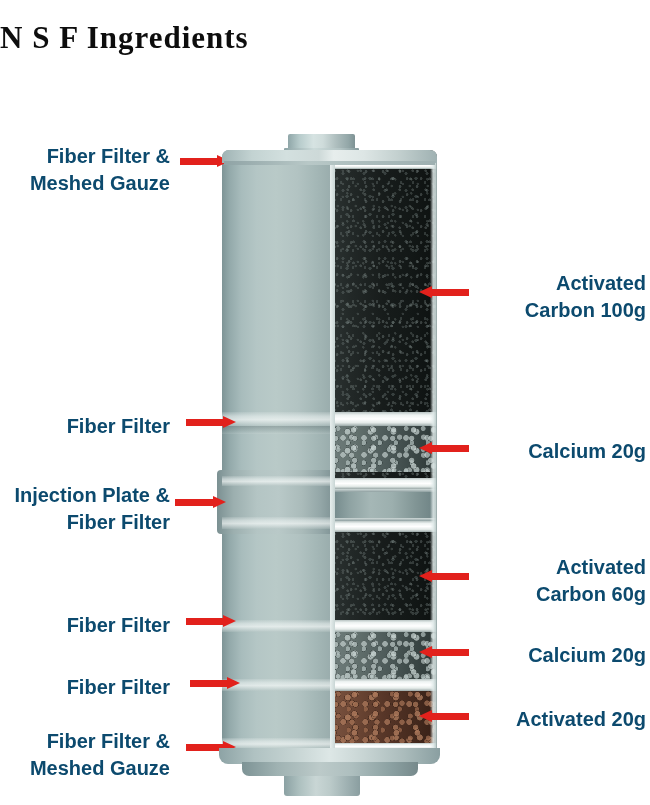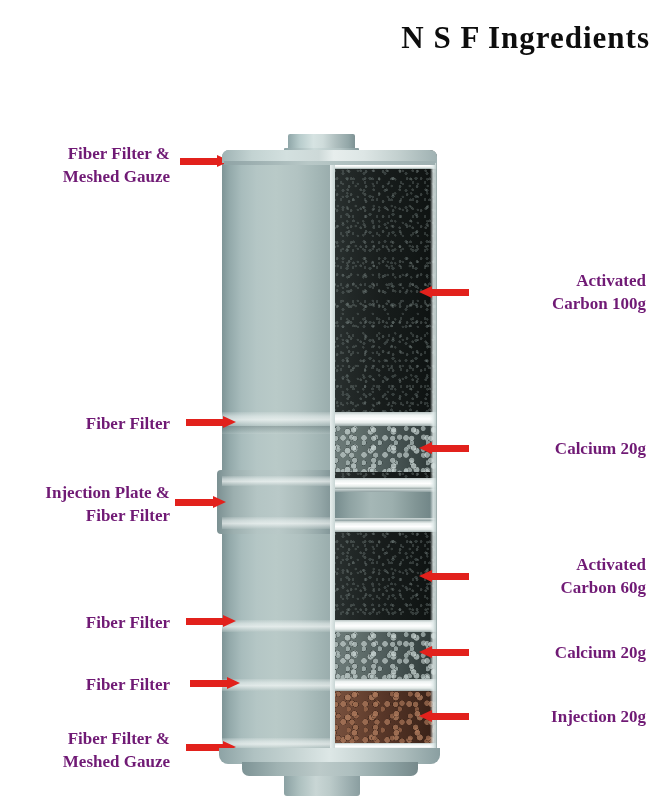--- a/index.html
+++ b/index.html
@@ -9,21 +9,21 @@
     background:#ffffff;
     font-family:"Liberation Serif", serif;
     overflow:hidden;
     position:relative;
   }
 
   
   #title{
     position:absolute;
     left:0; top:20px; width:650px;
-    text-align:right;
+    text-align:left;
     font-size:31px;
     font-weight:bold;
     letter-spacing:1px;
     color:#0d0d0d;
     font-family:"Liberation Serif", serif;
   }
 
   
   #stage{position:absolute;left:0;top:0;width:650px;height:805px;}
 
@@ -214,24 +214,24 @@
     left:-5px; width:118px;
     background:linear-gradient(to right,
       #7b9092 0%, #9cafaf 14%, #b4c5c4 34%, #b9c9c8 52%,
       #aabbba 72%, #93a6a7 88%, #7c9092 100%);
     border-radius:4px 0 0 4px;
   }
 
   
   .lbl{
     position:absolute;
-    font-family:Liberation Serif, serif;
-    font-size:17px;
+    font-family:Liberation Sans, sans-serif;
+    font-size:20px;
     font-weight:bold;
-    color:#701a75;
+    color:#0c4a6e;
     line-height:1.33;
     white-space:pre-line;
   }
   .lbl.left{text-align:right;}
   .lbl.right{text-align:right;}
 
   .arrow{position:absolute;height:13px;}
   .arrow .shaft{
     position:absolute;top:3px;height:7px;
     background:#e2211c;
@@ -381,15 +381,15 @@
   <div class="arrow to-left" style="left:419px; top:646px; width:50px;">
     <div class="shaft"></div>
       <div class="head"></div>
   </div>
   <div class="lbl right" style="left:481px; top:642px; width:165px;">Calcium 20g</div>
 
   <div class="arrow to-left" style="left:419px; top:710px; width:50px;">
     <div class="shaft"></div>
       <div class="head"></div>
   </div>
-  <div class="lbl right" style="left:481px; top:706px; width:165px;">Injection 20g</div>
+  <div class="lbl right" style="left:481px; top:706px; width:165px;">Activated 20g</div>
 
 </div>
 
 </body></html>

